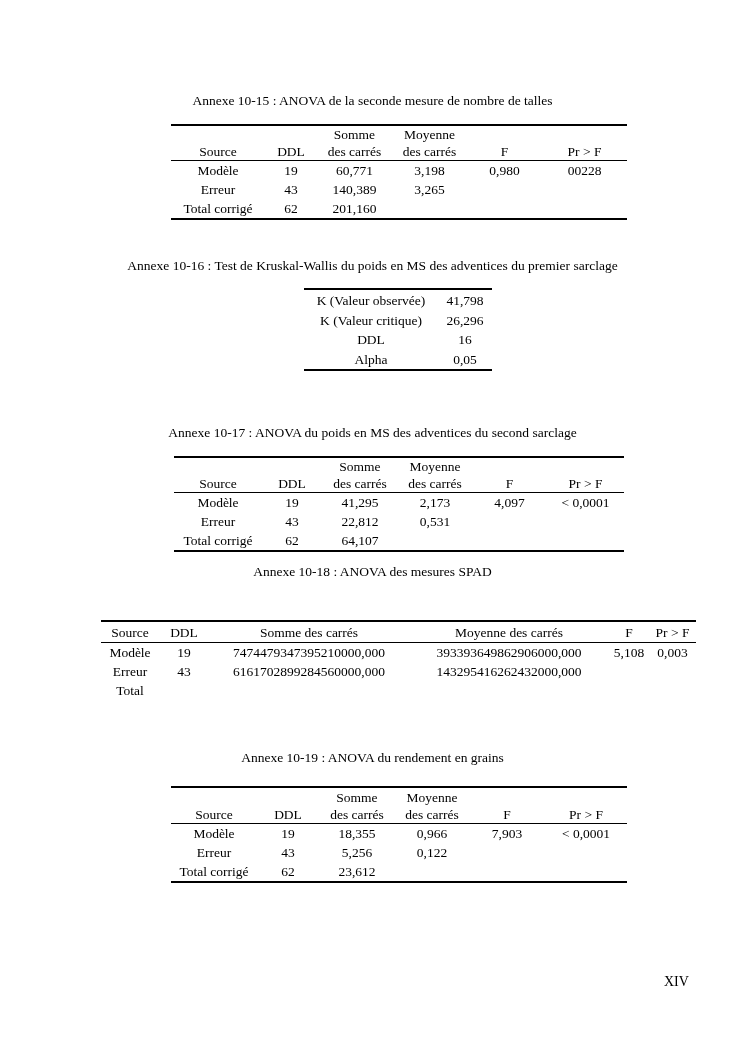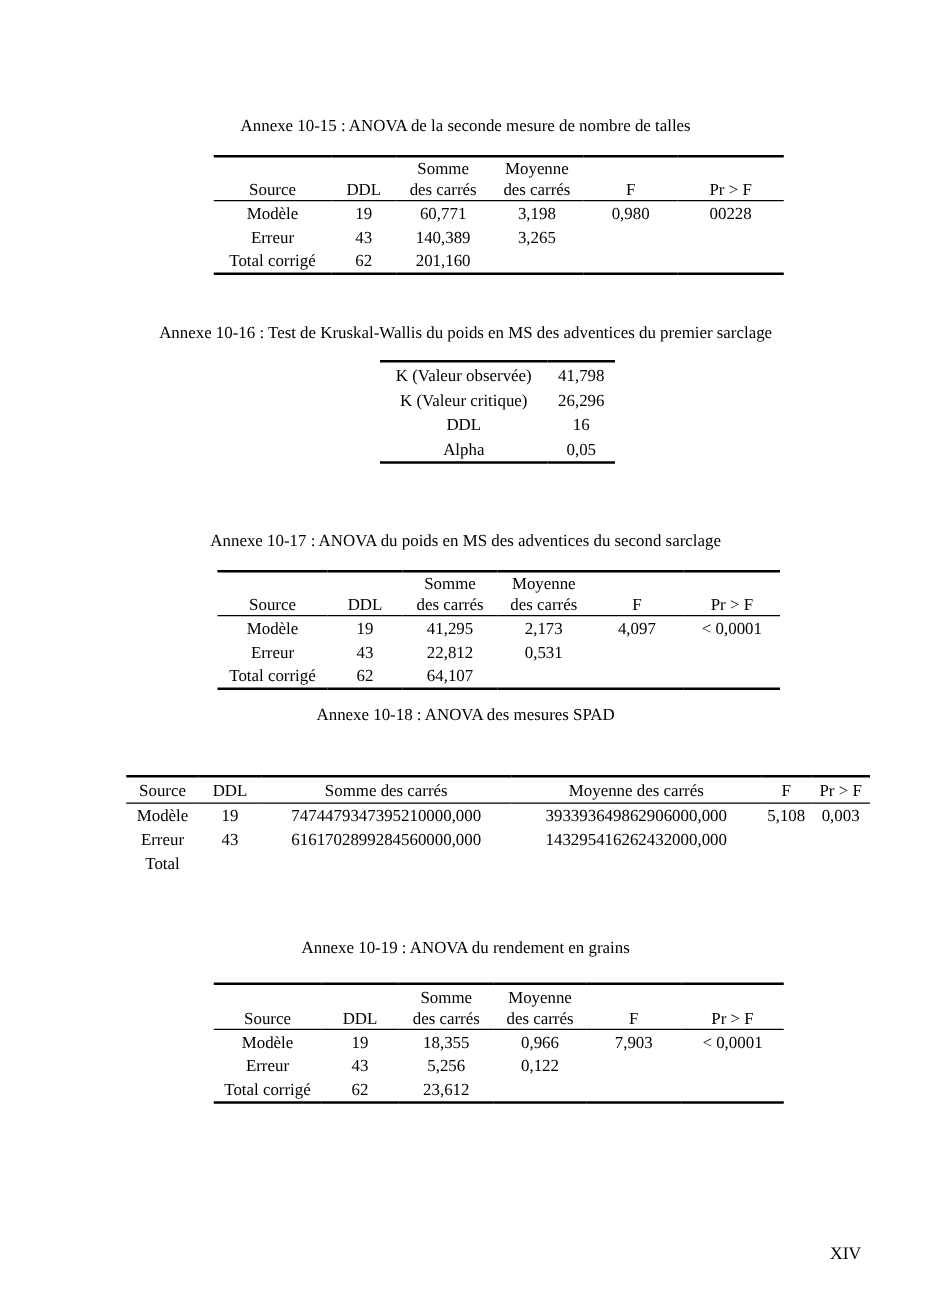--- a/index.html
+++ b/index.html
@@ -36,21 +36,21 @@
   
   #t4 { left: 101px; top: 620px; width: 595px; }
   #t4 th { height: 20px; }
   #t4 td { height: 19px; }
 
   
   #t5 { left: 171px; top: 786px; width: 456px; }
   #t5 th { vertical-align: bottom; height: 35px; }
   #t5 td { height: 19px; }
 
-  .page-num { position: absolute; left: 664px; top: 996px; font-size: 14px; }
+  .page-num { position: absolute; left: 664px; top: 974px; font-size: 14px; }
 </style>
 </head>
 <body>
 
 <div class="caption" style="top:93px;">Annexe 10-15 : ANOVA de la seconde mesure de nombre de talles</div>
 <table id="t1">
   <colgroup>
       <col style="width:94px">
       <col style="width:52px">
       <col style="width:75px">

